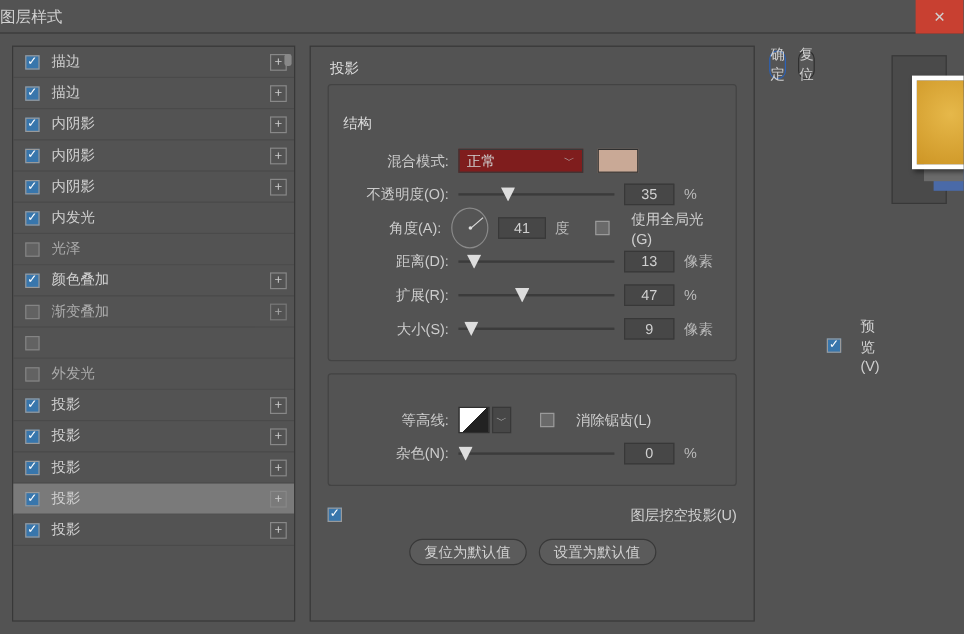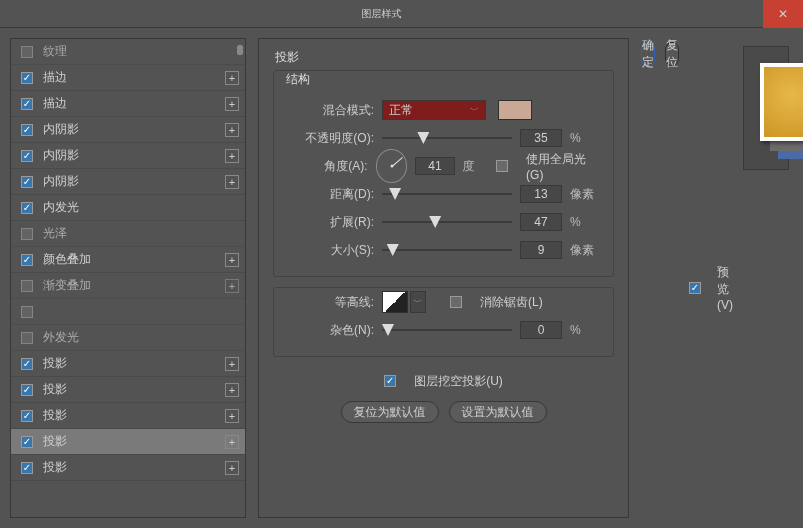--- a/index.html
+++ b/index.html
@@ -1,37 +1,37 @@
 <!DOCTYPE html>
 <html><head>
 <meta charset="utf-8">
 <style>
 *{box-sizing:border-box;margin:0;padding:0;font-family:"Microsoft YaHei",sans-serif;font-size:12px;color:#d0d0d0}
 body{background:#535353;width:803px;height:528px;overflow:hidden}
 .titlebar{height:28px;background:#535353;border-bottom:1px solid #383838;display:flex;align-items:center;position:relative}
-.titlebar .title{flex:1;text-align:center;font-size:10px}
+.titlebar .title{flex:1;text-align:left;font-size:13px}
 .close-btn{width:40px;height:28px;background:#c84031;display:flex;align-items:center;justify-content:center;cursor:pointer;color:#fff;font-size:14px}
 .main{display:flex;height:500px;padding:10px 14px 10px 10px;gap:12px}
 .left-panel{width:236px;background:#535353;border:1px solid #383838;display:flex;flex-direction:column;position:relative}
 .effects{flex:1;overflow:hidden}
 .effect-row{height:26px;display:flex;align-items:center;padding:0 6px 0 10px;border-bottom:1px solid #4a4a4a;cursor:pointer}
 .effect-row.dim{opacity:.7}
 .effect-row.selected{background:#7a7a7a}
 .cb{width:12px;height:12px;border:1px solid #9a9a9a;background:#6a6a6a;display:inline-flex;align-items:center;justify-content:center;margin-right:10px;flex-shrink:0}
 .cb.checked{background:#3876ac}
 .cb.checked::after{content:"✓";font-size:10px;color:#fff;line-height:1}
 .effect-row .lbl{flex:1}
 .plus{width:14px;height:14px;border:1px solid #888;display:flex;align-items:center;justify-content:center;font-size:11px;color:#ccc;margin-left:4px}
 .scroll-ind{position:absolute;right:2px;top:6px;width:6px;height:10px;background:#888;border-radius:2px}
 .left-footer{height:28px;border-top:1px solid #383838;display:flex;align-items:center;padding:0 8px;gap:10px}
 .left-footer .spacer{flex:1}
 .ico{color:#bbb;cursor:pointer;font-size:13px}
 .center{flex:1;background:#535353;border:1px solid #383838;padding:8px 14px}
 .section-title{margin:2px 0 4px 2px;color:#ddd}
-.group{border:1px solid #434343;border-radius:3px;padding:0 12px 12px 12px;margin-bottom:10px}
+.group{border:1px solid #434343;border-radius:3px;padding:24px 12px 12px 12px;margin-bottom:10px}
 .group-title{margin-bottom:8px;color:#ddd}
 .row{display:flex;align-items:center;height:28px;gap:8px}
 .row .rlabel{width:88px;text-align:right;color:#ccc}
 .select{width:104px;height:20px;background:#7f1d1d;border:1px solid #383838;display:flex;align-items:center;padding:0 6px;justify-content:space-between}
 .chev{font-size:9px;color:#bbb}
 .swatch{width:34px;height:20px;background:#c9a996;border:1px solid #2f2f2f;margin-left:4px}
 .slider{position:relative;width:130px;height:14px}
 .slider .track{position:absolute;top:6px;left:0;right:0;height:2px;background:#3b3b3b}
 .slider .thumb{position:absolute;top:1px;width:12px;height:12px;background:#ddd;clip-path:polygon(50% 100%,0 0,100% 0)}
 .numbox{width:42px;height:18px;background:#474747;border:1px solid #383838;text-align:center;line-height:16px}
@@ -61,24 +61,20 @@
   <div class="close-btn">
       <span>✕</span>
     </div>
 </div>
 
 <div class="main">
 
   <div class="left-panel">
     <div class="scroll-ind"></div>
     <div class="effects" id="effects-list">
-        <div class="effect-row dim">
-          <span class="cb"></span>
-          <span class="lbl">纹理</span>
-        </div>
         <div class="effect-row">
           <span class="cb checked"></span>
           <span class="lbl">描边</span>
           <span class="plus">+</span>
         </div>
         <div class="effect-row">
           <span class="cb checked"></span>
           <span class="lbl">描边</span>
           <span class="plus">+</span>
         </div>
@@ -238,21 +234,21 @@
         <div class="rlabel">杂色(N):</div>
         <div class="slider">
             <div class="track"></div>
             <div class="thumb" id="th-noise" style="left: 0px;"></div>
           </div>
         <div class="numbox">0</div>
         <span class="unit">%</span>
       </div>
     </div>
 
-    <div class="row" style="justify-content:center">
+    <div class="row" style="justify-content:space-between">
       <span class="cb checked" id="cb-ko"></span>
       <span>图层挖空投影(U)</span>
     </div>
 
     <div class="btn-row">
       <div class="btn-s">
           <span>复位为默认值</span>
         </div>
       <div class="btn-s">
           <span>设置为默认值</span>

